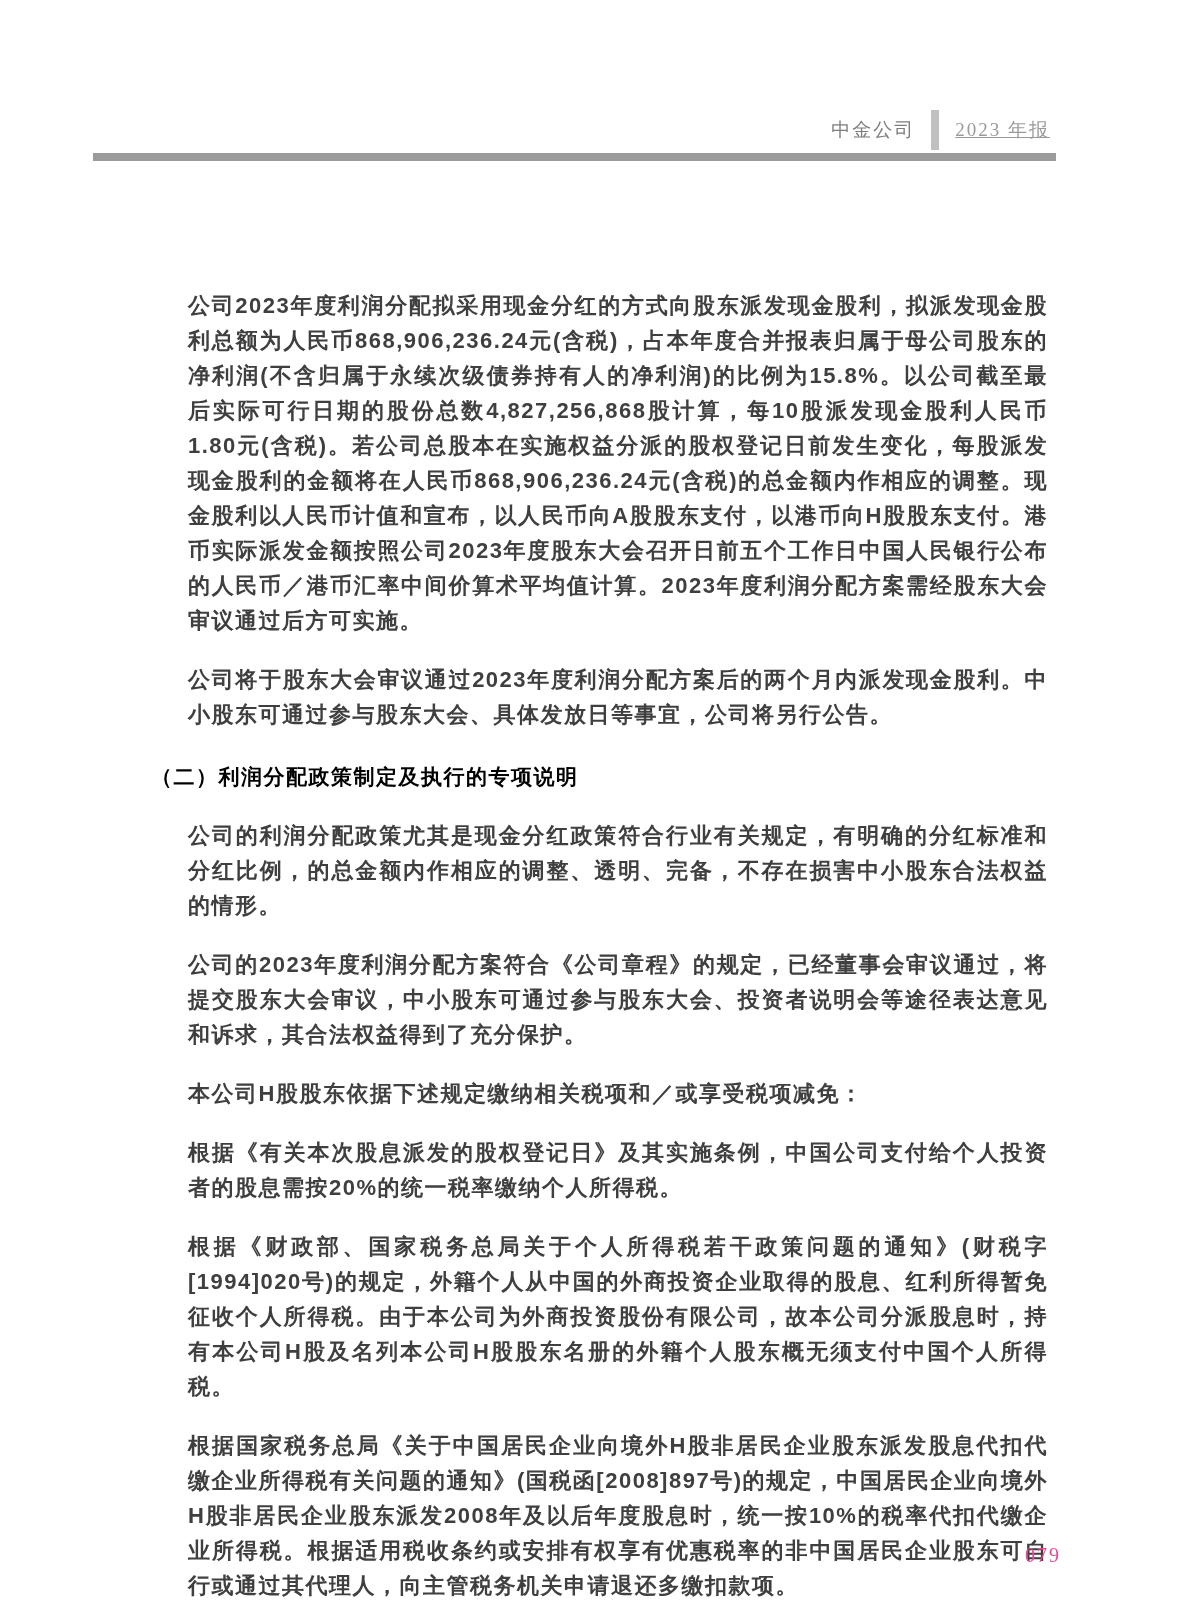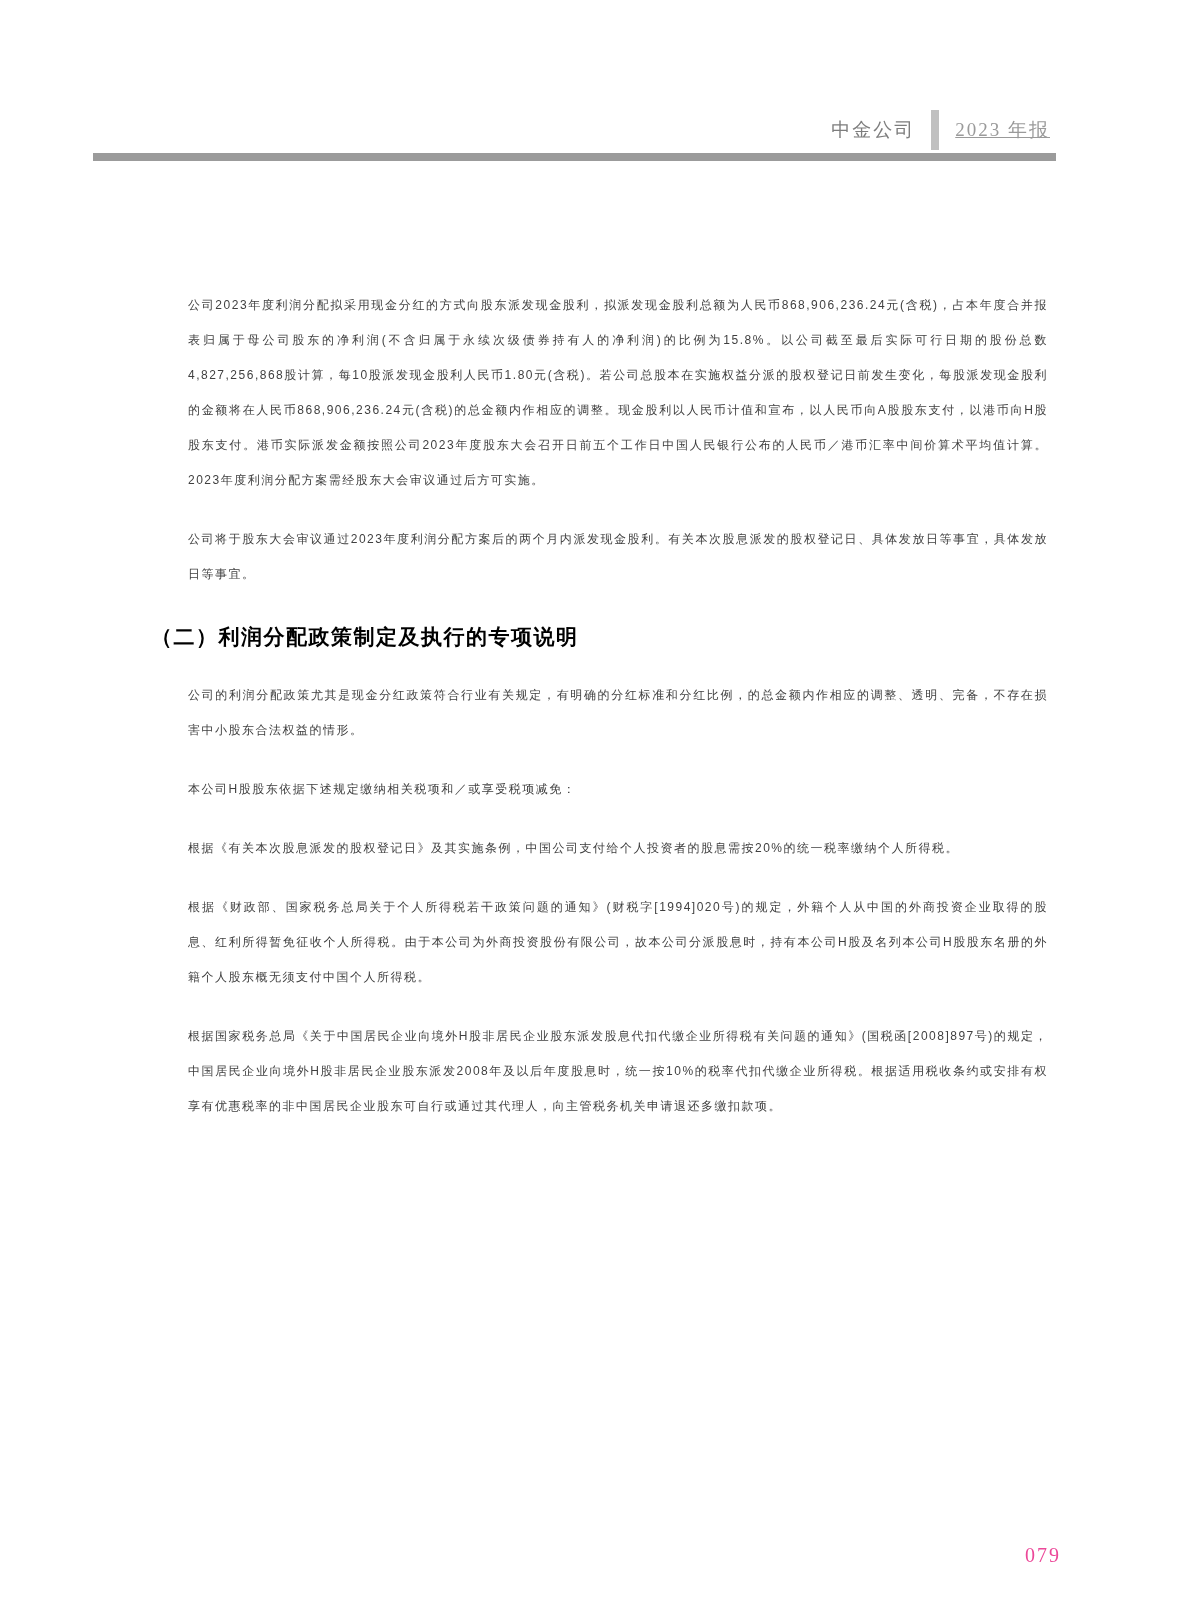--- a/index.html
+++ b/index.html
@@ -42,27 +42,28 @@
   }
 
   .content {
     position: absolute;
     top: 272px;
     left: 172px;
     width: 876px;
   }
 
   .para {
-    font-size: 12px;
+    font-size: 22px;
     line-height: 35px;
     letter-spacing: 1.5px;
     color: #3f3f3f;
     text-align: justify;
     text-justify: inter-ideograph;
     margin: 0 0 16px 0;
+    font-weight: bold;
   }
 
   .section-heading {
     font-size: 21px;
     font-weight: 600;
     line-height: 30px;
     letter-spacing: 1.5px;
     color: #000000;
     margin: 22px 0 18px -37px;
   }
@@ -85,24 +86,25 @@
   <header class="page-header">
     <span class="company">中金公司</span>
     <span class="header-divider"></span>
     <span class="report">2023 年报</span>
   </header>
 
   <div class="header-rule"></div>
 
   <main class="content">
     <p class="para">公司2023年度利润分配拟采用现金分红的方式向股东派发现金股利，拟派发现金股利总额为人民币868,906,236.24元(含税)，占本年度合并报表归属于母公司股东的净利润(不含归属于永续次级债券持有人的净利润)的比例为15.8%。以公司截至最后实际可行日期的股份总数4,827,256,868股计算，每10股派发现金股利人民币1.80元(含税)。若公司总股本在实施权益分派的股权登记日前发生变化，每股派发现金股利的金额将在人民币868,906,236.24元(含税)的总金额内作相应的调整。现金股利以人民币计值和宣布，以人民币向A股股东支付，以港币向H股股东支付。港币实际派发金额按照公司2023年度股东大会召开日前五个工作日中国人民银行公布的人民币／港币汇率中间价算术平均值计算。2023年度利润分配方案需经股东大会审议通过后方可实施。</p>
-    <p class="para">公司将于股东大会审议通过2023年度利润分配方案后的两个月内派发现金股利。有关本次股息派发的股权登记日、具体发放日等事宜，具体发放日等事宜。</p>
+    <p class="para">公司将于股东大会审议通过2023年度利润分配方案后的两个月内派发现金股利。中小股东可通过参与股东大会、具体发放日等事宜，公司将另行公告。</p>
 
     <h2 class="section-heading">（二）利润分配政策制定及执行的专项说明</h2>
     <p class="para">公司的利润分配政策尤其是现金分红政策符合行业有关规定，有明确的分红标准和分红比例，的总金额内作相应的调整、透明、完备，不存在损害中小股东合法权益的情形。</p>
+    <p class="para">公司的2023年度利润分配方案符合《公司章程》的规定，已经董事会审议通过，将提交股东大会审议，中小股东可通过参与股东大会、投资者说明会等途径表达意见和诉求，其合法权益得到了充分保护。</p>
 
     <p class="para">本公司H股股东依据下述规定缴纳相关税项和／或享受税项减免：</p>
     <p class="para">根据《有关本次股息派发的股权登记日》及其实施条例，中国公司支付给个人投资者的股息需按20%的统一税率缴纳个人所得税。</p>
     <p class="para">根据《财政部、国家税务总局关于个人所得税若干政策问题的通知》(财税字[1994]020号)的规定，外籍个人从中国的外商投资企业取得的股息、红利所得暂免征收个人所得税。由于本公司为外商投资股份有限公司，故本公司分派股息时，持有本公司H股及名列本公司H股股东名册的外籍个人股东概无须支付中国个人所得税。</p>
     <p class="para">根据国家税务总局《关于中国居民企业向境外H股非居民企业股东派发股息代扣代缴企业所得税有关问题的通知》(国税函[2008]897号)的规定，中国居民企业向境外H股非居民企业股东派发2008年及以后年度股息时，统一按10%的税率代扣代缴企业所得税。根据适用税收条约或安排有权享有优惠税率的非中国居民企业股东可自行或通过其代理人，向主管税务机关申请退还多缴扣款项。</p>
   </main>
 
   <footer>
     <span class="page-number">079</span>
   </footer>

